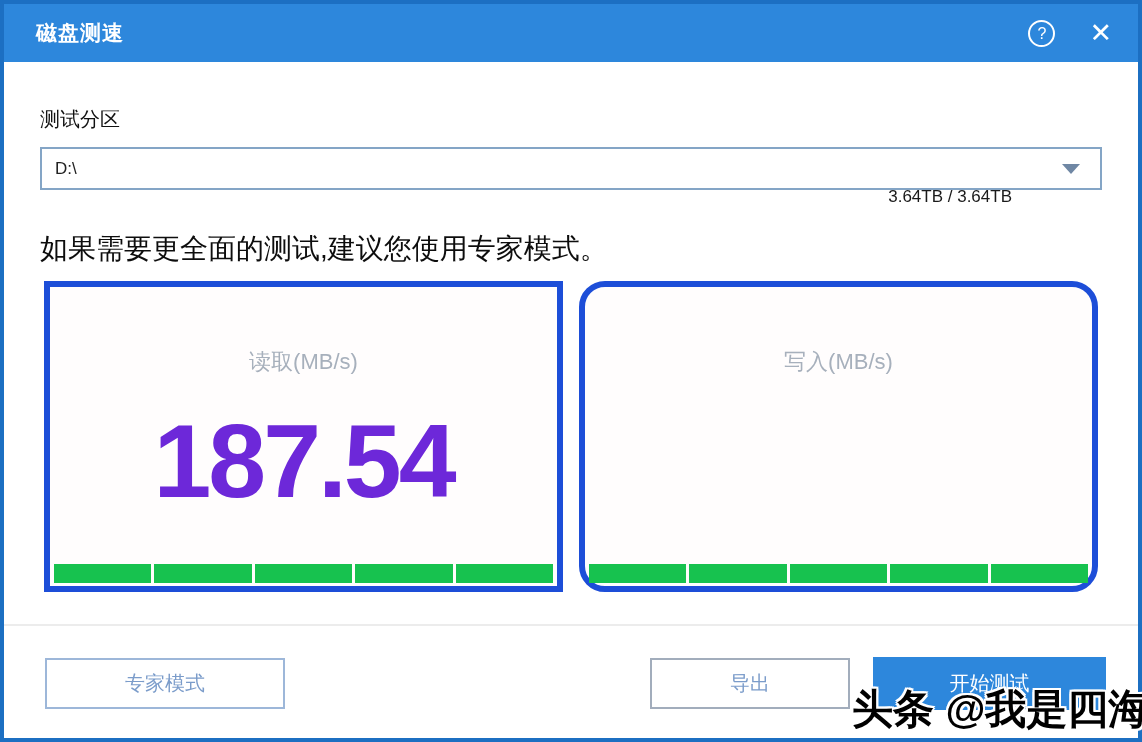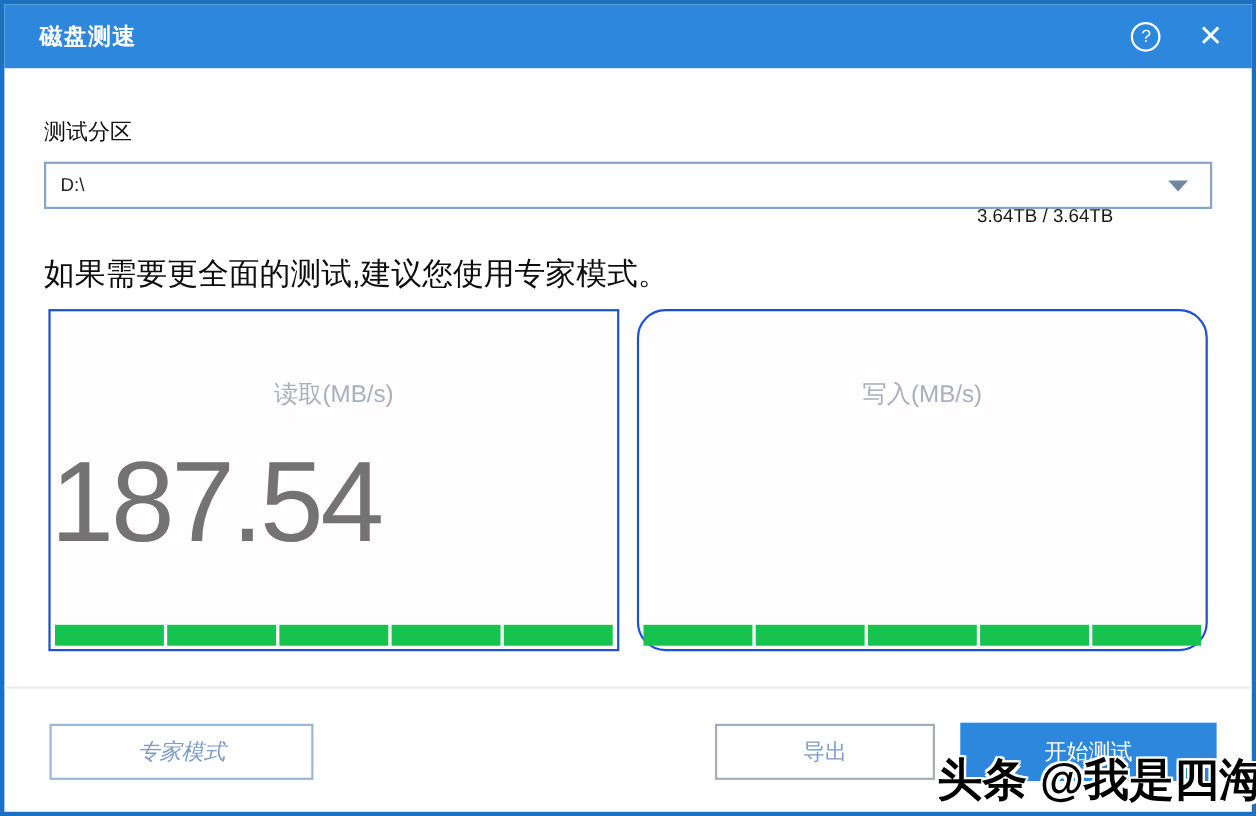--- a/index.html
+++ b/index.html
@@ -70,32 +70,32 @@
   }
   
   .hint {
     position: absolute; left: 36px; top: 226px;
     font-size: 28px; color: #0d0d0d;
   }
   
   .panel {
     position: absolute; top: 277px;
     width: 519px; height: 311px;
-    border: 2px solid #1d4ed8; background: #fffdfd;
+    border: 6px solid #1d4ed8; background: #fffdfd;
   }
   .panel.read  { left: 40px; }
   .panel.write { left: 575px; border-radius: 26px; }
   .panel .panel-label {
     position: absolute; left: 0; top: 60px; width: 100%;
     text-align: center; font-size: 22px; color: #a7b0bc;
   }
   .panel .panel-value {
     position: absolute; left: 0; top: 122px; width: 100%;
-    text-align: left;
-    font-size: 104px; font-weight: normal; color: #737373;
+    text-align: center;
+    font-size: 104px; font-weight: bold; color: #6d28d9;
     letter-spacing: -3px; line-height: 1.0;
   }
   .progress {
     position: absolute; left: 4px; right: 4px; bottom: 3px; height: 19px;
     display: flex; gap: 3px;
   }
   .progress .seg {
     flex: 1; background: var(--green);
   }
   
@@ -104,21 +104,21 @@
     width: 1134px; height: 2px; background: #ececec;
   }
   .btn {
     position: absolute; top: 654px; height: 51px;
     background: #ffffff;
     display: flex; align-items: center; justify-content: center;
     font-size: 20px; cursor: pointer;
   }
   .btn-expert {
     left: 41px; width: 240px;
-    border: 2px solid #9db7d9; color: #7b9cca; font-style: italic;
+    border: 2px solid #9db7d9; color: #7b9cca;
   }
   .btn-export {
     left: 646px; width: 200px;
     border: 2px solid #a2adbc; color: #7b9cca;
   }
   .btn-start {
     left: 869px; width: 233px; height: 53px; top: 653px;
     background: var(--primary-blue); border: none; color: #ffffff;
   }
   

